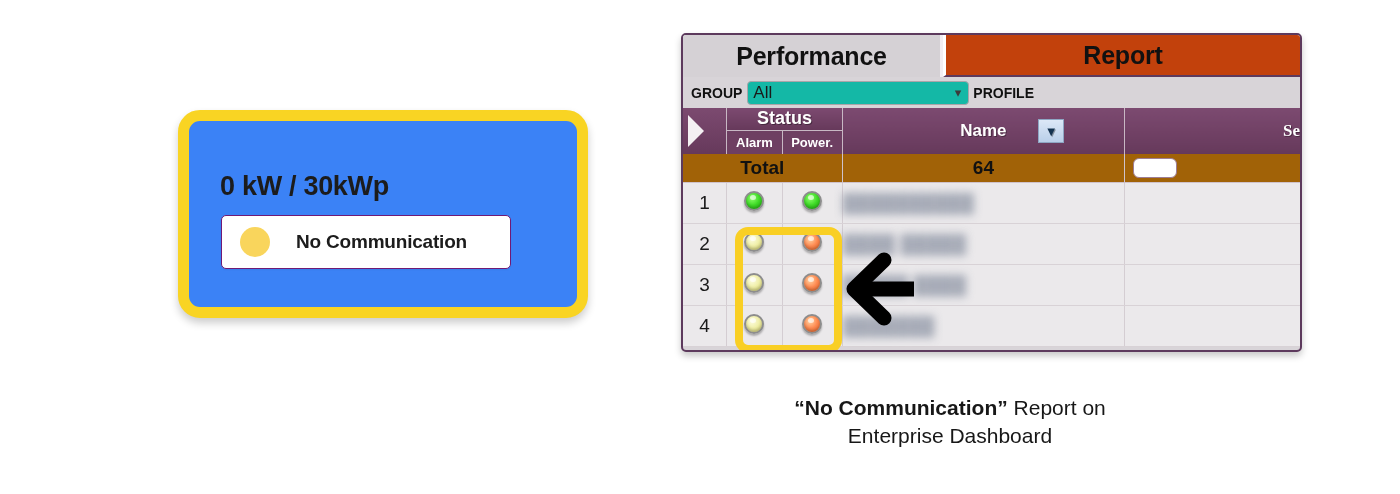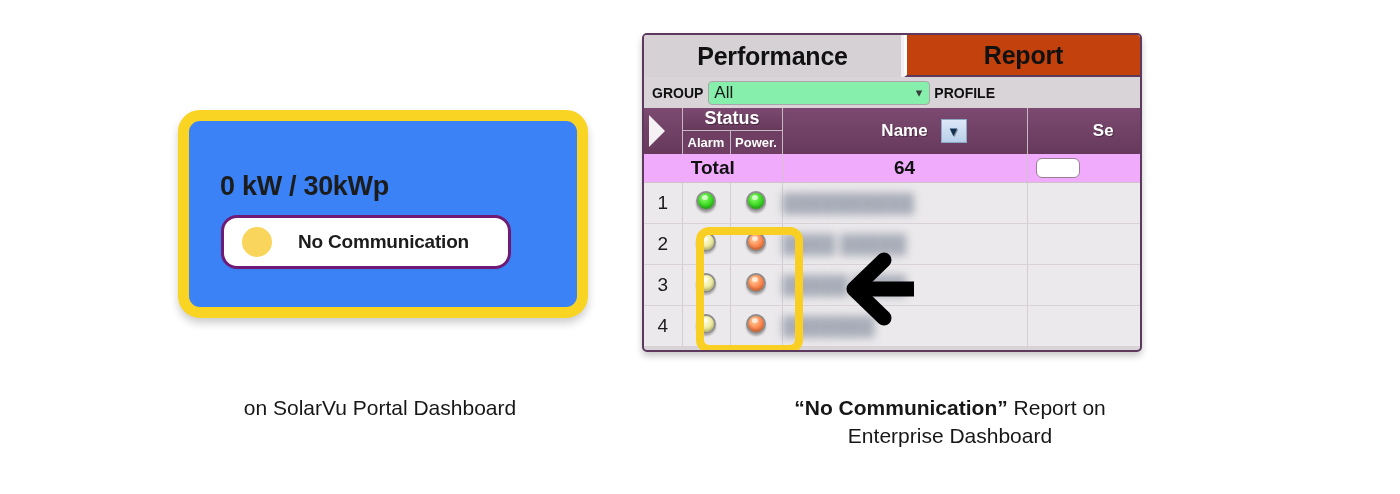--- a/index.html
+++ b/index.html
@@ -43,22 +43,22 @@
     white-space: nowrap;
   }
   #dash-alarm-pill {
     position: absolute;
     left: 32px;
     top: 94px;
     width: 290px;
     height: 54px;
     box-sizing: border-box;
     background: #ffffff;
-    border: 3px solid #701a75;
-    border-radius: 16px;
+    border: 1px solid #701a75;
+    border-radius: 5px;
     box-shadow: 0 1px 2px rgba(0,0,0,0.05);
     display: flex;
     align-items: center;
   }
   #dash-alarm-dot {
     width: 30px;
     height: 30px;
     border-radius: 50%;
     background: #f9d55c;
     margin-left: 18px;
@@ -69,23 +69,23 @@
     font-size: 19px;
     font-weight: 700;
     color: #1c1c1c;
     letter-spacing: -0.2px;
     white-space: nowrap;
   }
 
   
   #right-figure {
     position: absolute;
-    left: 642px;
+    left: 681px;
     top: 33px;
-    width: 500px;
+    width: 621px;
     height: 319px;
   }
   #portfolio-panel {
     position: absolute;
     inset: 0;
     box-sizing: border-box;
     background: #d8d4d8;
     border: 2px solid #5d3a5d;
     border-radius: 5px;
     overflow: hidden;
@@ -135,21 +135,21 @@
   .filter-label {
     font-size: 14px;
     font-weight: 700;
     color: #101010;
     padding: 0 5px 0 4px;
     white-space: nowrap;
   }
   .filter-select {
     height: 24px;
     box-sizing: border-box;
-    background: #86efac;
+    background: #14b8a6;
     border: 1px solid #a9a5a9;
     border-radius: 4px;
     display: flex;
     align-items: center;
     position: relative;
     font-size: 17px;
     color: #1a1a1a;
     padding-left: 5px;
     white-space: nowrap;
     overflow: hidden;
@@ -236,27 +236,28 @@
     justify-content: center;
     font-size: 13px;
     color: #13324f;
     font-weight: 700;
   }
   #th-se {
     height: 46px;
     font-size: 17px;
     text-shadow: 1px 1px 0 rgba(0,0,0,0.35);
     border-right: none;
-    text-align: center;
+    text-align: right;
     padding-left: 18px;
+    font-family: Liberation Serif, serif;
   }
 
   
   #total-row td {
-    background: #f0abfc;
+    background: #a16207;
     height: 28px;
     font-size: 19px;
     font-weight: 700;
     color: #111111;
     text-align: center;
     border-right: 1px solid #cfc2cb;
     border-bottom: 1px solid #cfc2cb;
   }
   #total-row td:last-child { border-right: none; }
   #total-pill {
@@ -487,19 +488,18 @@
     <div id="status-highlight"></div>
   </div>
 </div>
 
 <svg id="alarm-arrow" viewBox="0 0 82 82">
   <path d="M74 41 H20" stroke="#000000" stroke-width="15" stroke-linecap="butt" fill="none"></path>
   <path d="M44 12 L14 41 L44 70" stroke="#000000" stroke-width="15" stroke-linecap="round" stroke-linejoin="round" fill="none"></path>
 </svg>
 
 <div class="caption" id="caption-left">
-  <div>on SolarVu Portal Dashboard</div>
 </div>
 
 <div class="caption" id="caption-right">
   <div><b>“No Communication”</b><span> Report on</span></div>
   <div>Enterprise Dashboard</div>
 </div>
 
 </body></html>

